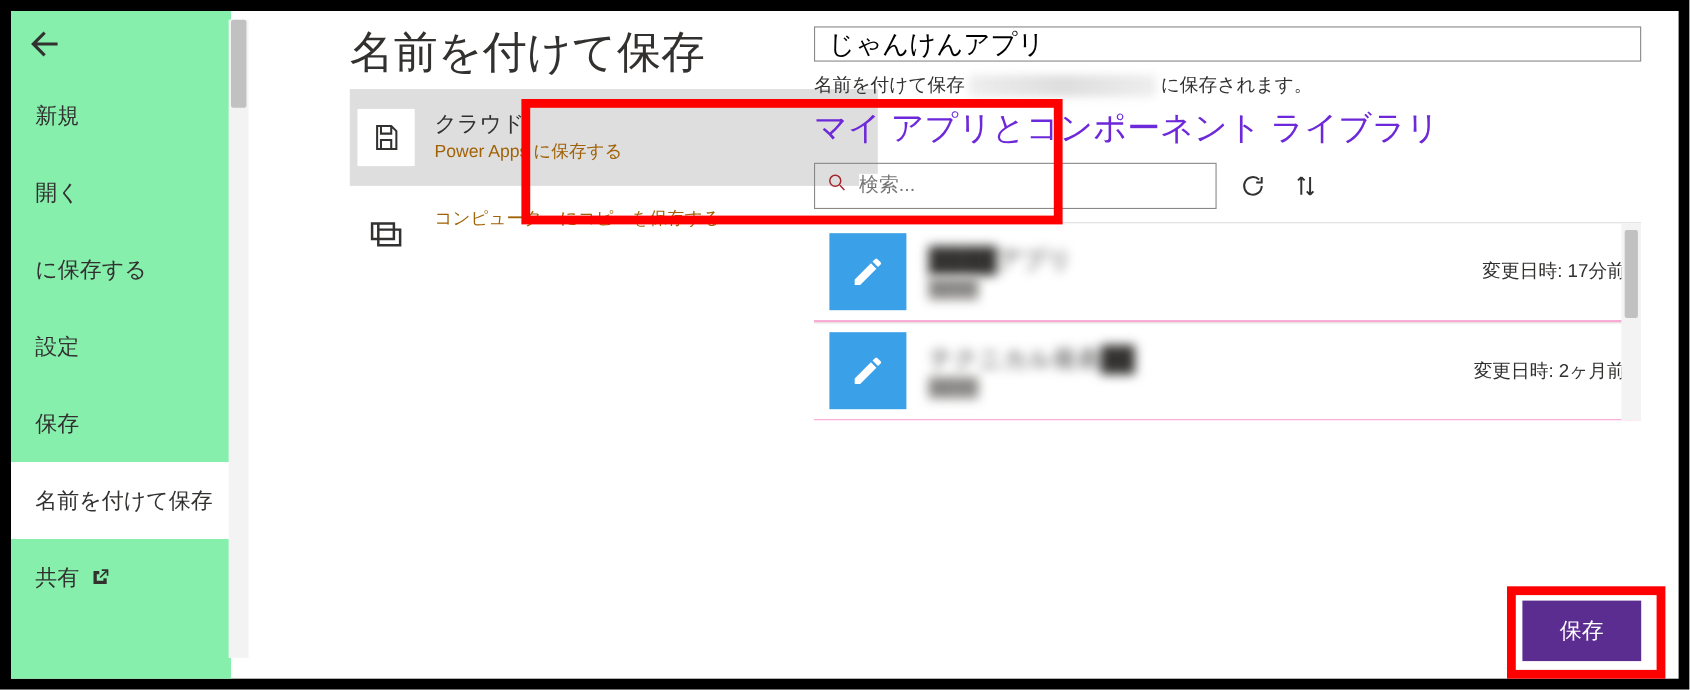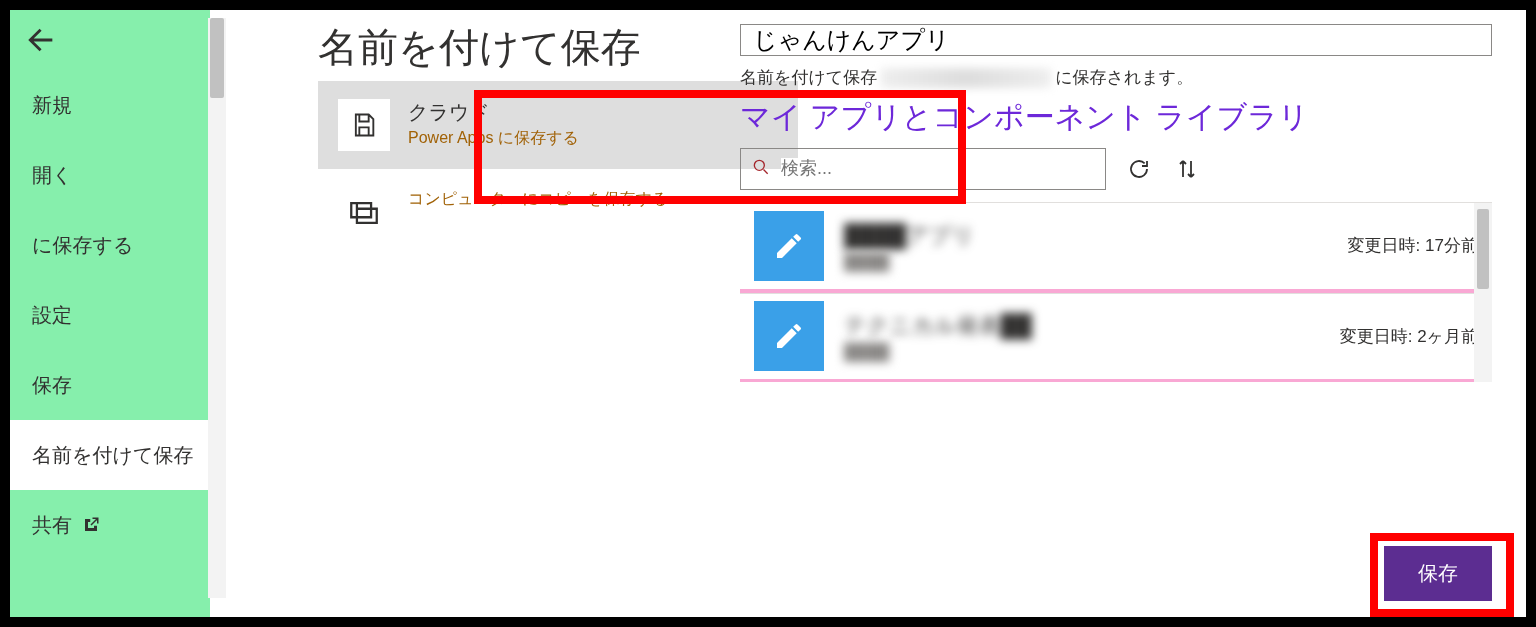--- a/index.html
+++ b/index.html
@@ -15,40 +15,40 @@
   .back svg { width:34px; height:34px; }
   .nav-item { height:70px; display:flex; align-items:center; padding-left:22px; font-size:20px; color:#323130; cursor:pointer; gap:10px;}
   .nav-item.active { background:#ffffff; }
   .nav-item.subtle { color:#323130; }
   .share-icon { display:inline-flex; }
   
   .main { flex:1; display:flex; flex-direction:column; padding:6px 0 0 0; position:relative; }
   .main-inner { display:flex; flex:1; }
   .left-pane { width:530px; padding-left:108px; }
   .page-title { font-size:40px; color:#323130; margin-bottom:6px; margin-top:4px; font-weight:400; }
-  .loc-option { display:flex; align-items:flex-start; gap:18px; padding:18px 20px; width:480px; cursor:pointer; }
+  .loc-option { display:flex; align-items:flex-start; gap:18px; padding:18px 7px; width:480px; cursor:pointer; }
   .loc-option.selected { background:#dedede; }
   .loc-option .icon-box { width:52px; height:52px; background:#fff; display:flex; align-items:center; justify-content:center; flex-shrink:0; }
   .loc-option .icon-box.transparent { background:transparent; }
   .loc-option .texts .title { font-size:20px; color:#323130; }
   .loc-option .texts .subtitle { font-size:16px; color:#a16207; margin-top:2px;}
   .highlight-red-1 { position:absolute; border:8px solid #ff0000; left:264px; top:80px; width:492px; height:114px; pointer-events:none; }
   .highlight-red-2 { position:absolute; border:8px solid #ff0000; right:12px; bottom:0px; width:144px; height:84px; pointer-events:none; }
   
   .right-pane { flex:1; padding:8px 34px 0 0; display:flex; flex-direction:column; }
   .name-input { width:100%; height:32px; border:1px solid #8a8886; font-size:24px; padding:4px 12px; }
   .env-line { font-size:17px; color:#323130; margin-top:10px; display:flex; align-items:center; gap:4px;}
   .env-blur { display:inline-block; width:170px; height:20px; background:#fff; filter:blur(4px); background-image:linear-gradient(90deg,#eee,#ddd,#eee); border-radius:3px;}
   .section-title { font-size:30px; color:#6d28d9; margin-top:8px; line-height:1.35; font-weight:400;}
   .search-row { display:flex; align-items:center; gap:18px; margin-top:10px; }
   .search-box { width:366px; height:42px; border:1px solid #8a8886; display:flex; align-items:center; padding:0 10px; gap:10px;}
   .search-box input { border:none; outline:none; font-size:18px; flex:1; }
   .icon-btn { width:30px; height:30px; display:flex; align-items:center; justify-content:center; cursor:pointer; }
   .app-list { margin-top:12px; border-top:1px solid #e1dfdd; position:relative; height:180px; overflow:hidden;}
-  .app-row { display:flex; align-items:center; height:90px; padding:10px 14px; gap:20px; border-bottom:4px solid #f9a8d4; }
+  .app-row { display:flex; align-items:center; height:90px; padding:10px 14px; gap:20px; border-bottom:2px solid #f9a8d4; }
   .app-row.divider { border-top:1px solid #e1dfdd; }
   .app-tile { width:70px; height:70px; background:#3aa0e8; display:flex; align-items:center; justify-content:center; flex-shrink:0;}
   .app-tile svg { width:32px; height:32px; }
   .app-texts { flex:1; }
   .app-texts .app-name { font-size:22px; color:#323130; filter:blur(5px); }
   .app-texts .app-sub { font-size:16px; color:#8a8886; filter:blur(5px); margin-top:2px;}
   .app-date { font-size:17px; color:#323130; white-space:nowrap; }
   .list-scroll { position:absolute; right:0; top:0; width:18px; height:100%; background:#f3f3f3;}
   .list-scroll .thumb { position:absolute; top:6px; width:12px; left:3px; height:80px; background:#c1c1c1; border-radius:2px;}
   

